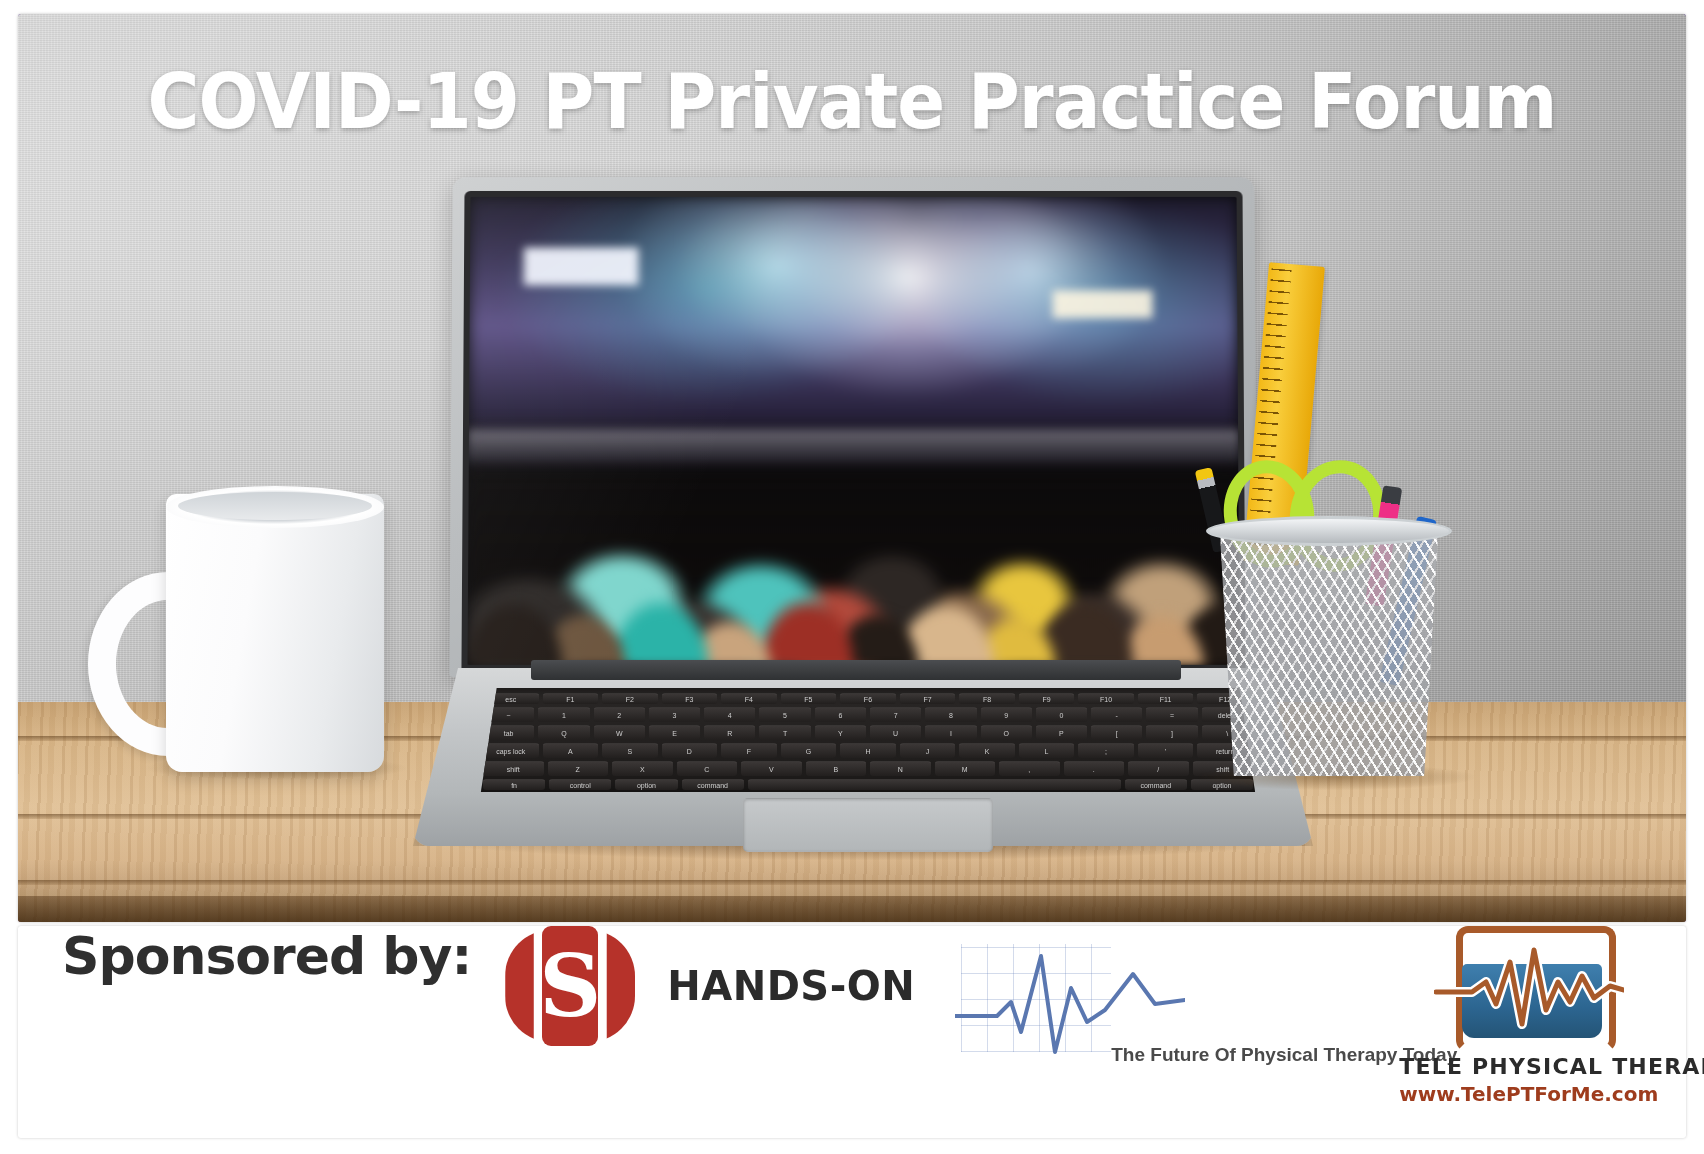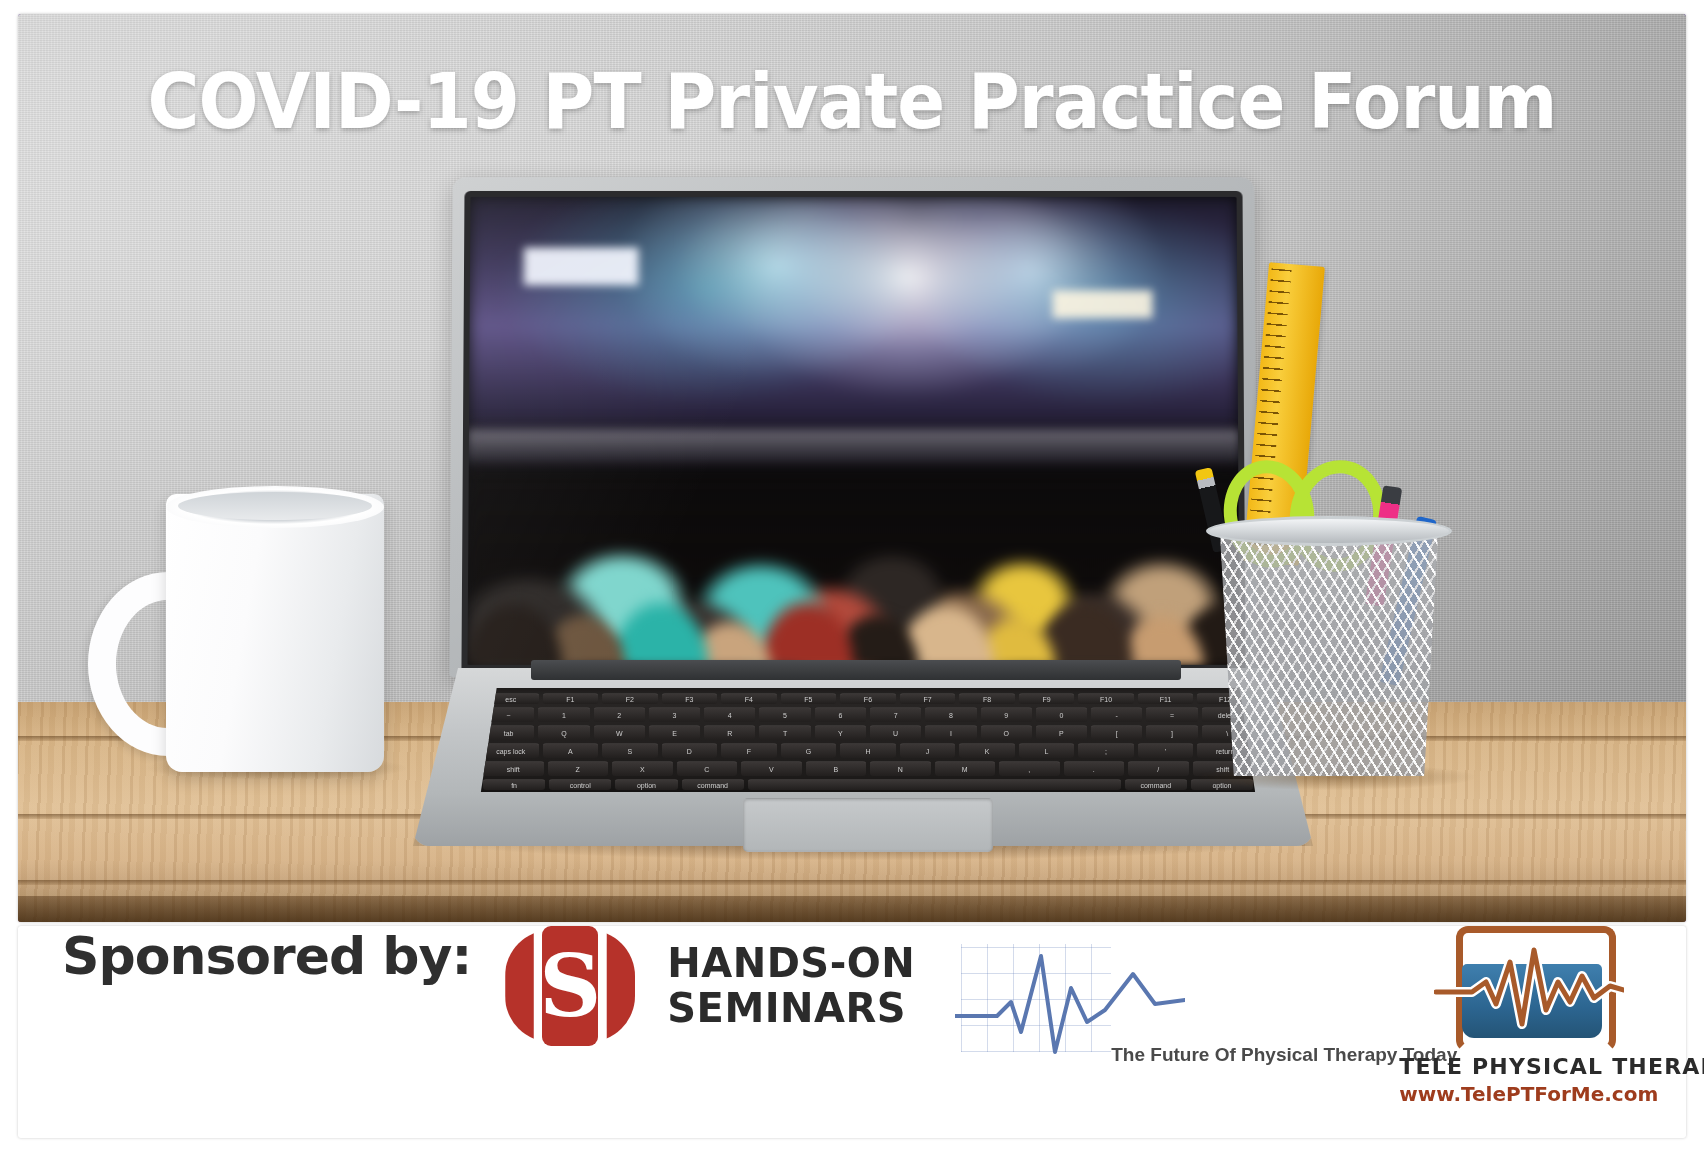--- a/index.html
+++ b/index.html
@@ -521,21 +521,20 @@
 
     <div id="hos">
       <div id="hos-mark">
         <div class="hos-arc left"></div>
         <div class="hos-arc right"></div>
         <div id="hos-sq"></div>
         <div id="hos-s">S</div>
       </div>
       <div id="hos-text">
         <div>HANDS-ON</div>
-        <div>SEMINARS</div>
       </div>
     </div>
 
     <div id="hod">
       <div id="hod-grid"></div>
       <svg id="hod-ekg" viewBox="0 0 230 116">
         <polyline points="0,76 42,76 56,62 66,92 86,16 100,112 116,48 132,82 150,70 178,34 200,64 230,60" fill="none" stroke="#5a77b0" stroke-width="4" stroke-linejoin="round" stroke-linecap="round"></polyline>
       </svg>
       <div id="hod-tag">The Future Of Physical Therapy Today</div>
     </div>

